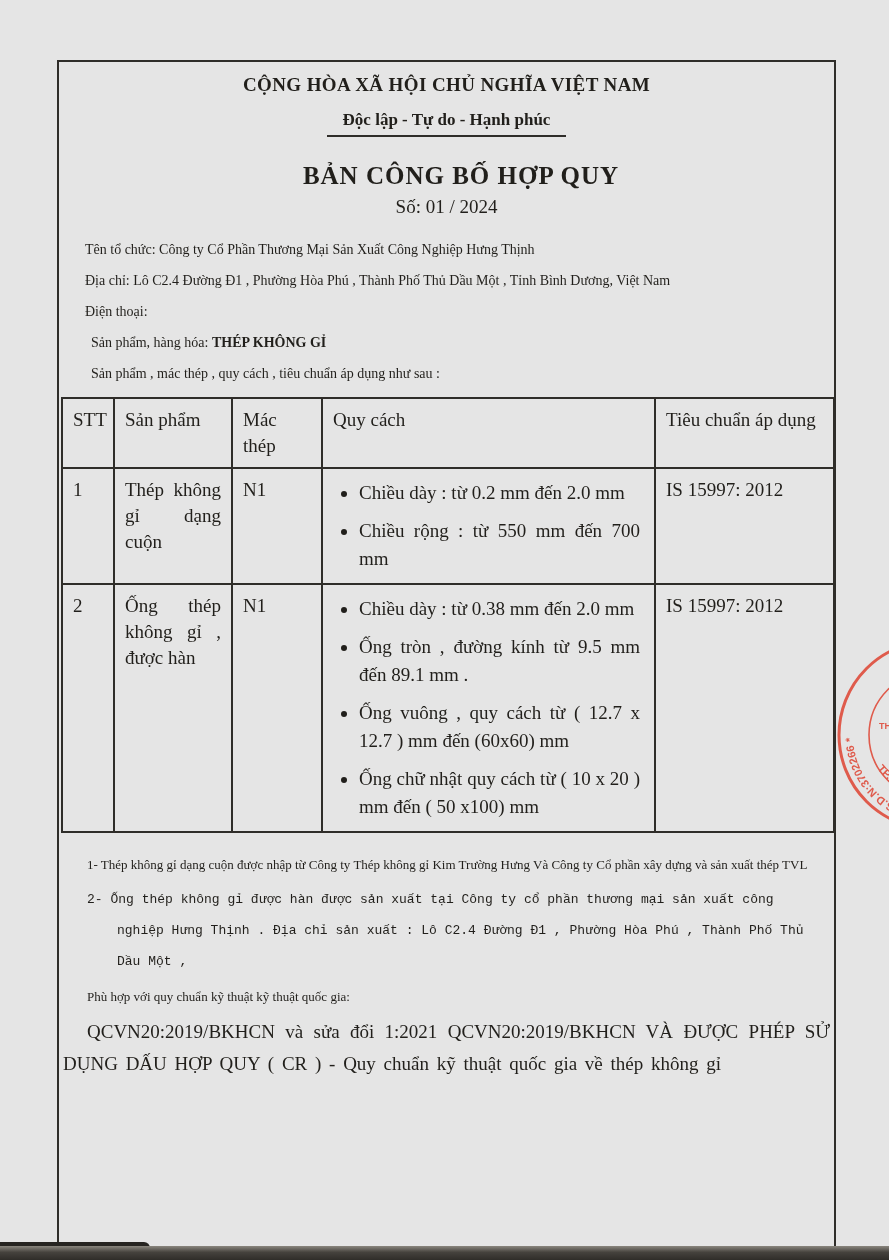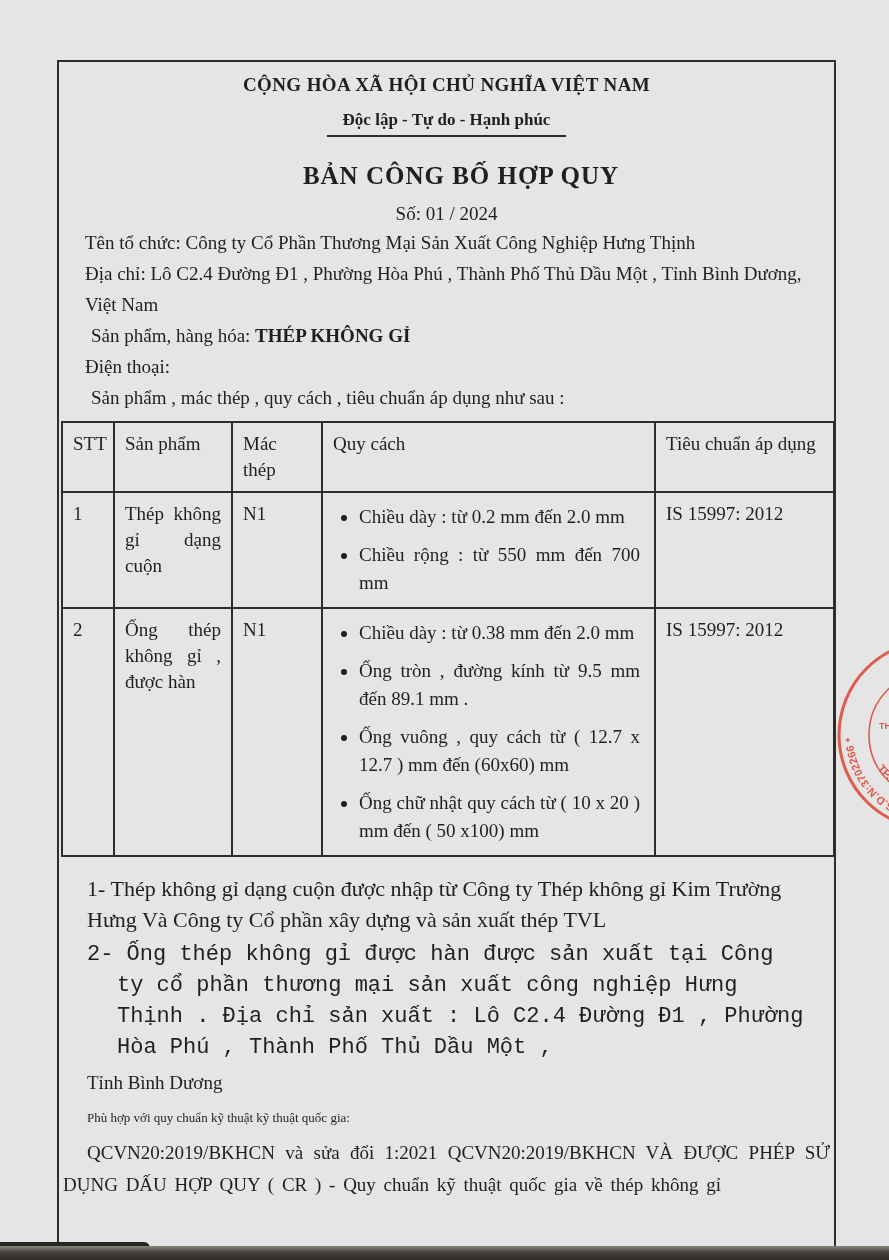--- a/index.html
+++ b/index.html
@@ -14,43 +14,43 @@
     padding-top:10px;
   }
   .center { text-align:center; }
   .national-title { font-size:19px; font-weight:bold; letter-spacing:0.4px; line-height:26px; }
   .motto-wrap { text-align:center; margin-top:10px; }
   .motto {
     display:inline-block; font-size:17px; font-weight:bold; line-height:24px;
     border-bottom:2px solid #2f2d29; padding:0 16px 3px 16px;
   }
   .doc-title { font-size:25px; font-weight:bold; letter-spacing:1px; margin-top:24px; line-height:30px;padding-left:29px; }
-  .doc-number { font-size:19px; margin-top:10px; line-height:26px; }
+  .doc-number { font-size:19px; margin-top:3px; line-height:26px; }
 
-  .body-text { font-size:19px; line-height:31px; }
+  .body-text { margin-top:14px; font-size:14px; line-height:31px; }
   .para { padding:0 30px 0 26px; }
   .para.indent2 { padding-left:32px; }
   .bold { font-weight:bold; }
 
   table.spec {
     border-collapse:collapse; width:772px; margin:8px 0 16px 2px;
     font-size:19px; table-layout:fixed;
   }
   table.spec th, table.spec td {
     border:2px solid #2f2d29; padding:8px 10px; vertical-align:top;
     text-align:left; font-weight:normal; line-height:26px;
   }
   col.c-stt { width:52px; } col.c-sp { width:118px; } col.c-mt { width:90px; }
   col.c-qc { width:333px; } col.c-tc { width:179px; }
   td.ctr, th.ctr { text-align:center; }
   ul.qc-list { margin:2px 0 2px 0; padding-left:26px; }
   ul.qc-list li { margin:0 0 10px 0; line-height:28px; text-align:justify; padding-right:4px; }
   ul.qc-list li:last-child { margin-bottom:0; }
 
-  .notes { margin-top:12px; font-size:22px; line-height:31px; padding:0 26px 0 28px; }
+  .notes { margin-top:12px; font-size:13px; line-height:31px; padding:0 26px 0 28px; }
   .note { margin-bottom:4px; }
   .note.hang { padding-left:30px; text-indent:-30px;font-family:Liberation Mono, monospace; }
   .province { padding-left:28px; font-size:19px; line-height:31px; margin-top:2px; }
   .conform-intro { padding-left:28px; font-size:13px; line-height:31px; margin-top:4px; }
   .conform-text {
     font-size:19px; line-height:32px; margin-top:4px;
     padding:0 4px 0 4px; text-indent:24px; text-align:justify;
     word-spacing:3px;
   }
 
@@ -76,22 +76,22 @@
     <div class="motto-wrap">
       <span class="motto">Độc lập - Tự do - Hạnh phúc</span>
     </div>
 
     <div class="center doc-title">BẢN CÔNG BỐ HỢP QUY</div>
     <div class="center doc-number">Số: 01 / 2024</div>
 
     <div class="body-text">
       <div class="para">Tên tổ chức: Công ty Cổ Phần Thương Mại Sản Xuất Công Nghiệp Hưng Thịnh</div>
       <div class="para">Địa chỉ: Lô C2.4 Đường Đ1 , Phường Hòa Phú , Thành Phố Thủ Dầu Một , Tỉnh Bình Dương, Việt Nam</div>
+      <div class="para">Điện thoại:</div>
       <div class="para indent2"><span>Sản phẩm, hàng hóa: </span><span class="bold">THÉP KHÔNG GỈ</span></div>
-      <div class="para">Điện thoại:</div>
       <div class="para indent2">Sản phẩm , mác thép , quy cách , tiêu chuẩn áp dụng như sau :</div>
     </div>
 
     <table class="spec">
       <colgroup>
         <col class="c-stt">
           <col class="c-sp">
           <col class="c-mt">
           <col class="c-qc">
           <col class="c-tc">
@@ -131,21 +131,20 @@
         <td>IS 15997: 2012</td>
       </tr>
     </tbody>
       </table>
 
     <div class="notes">
       <div class="note"><span>1-</span> <span>Thép không gỉ dạng cuộn được nhập từ Công ty Thép không gỉ Kim Trường Hưng Và Công ty Cổ phần xây dựng và sản xuất thép TVL</span></div>
       <div class="note hang"><span>2-</span> <span>Ống thép không gỉ được hàn được sản xuất tại Công ty cổ phần thương mại sản xuất công nghiệp Hưng Thịnh . Địa chỉ sản xuất : Lô C2.4 Đường Đ1 , Phường Hòa Phú , Thành Phố Thủ Dầu Một ,</span></div>
     </div>
 
-    <div class="province">Tỉnh Bình Dương</div>
     <div class="conform-intro">Phù hợp với quy chuẩn kỹ thuật kỹ thuật quốc gia:</div>
     <div class="conform-text">QCVN20:2019/BKHCN  và  sửa  đổi  1:2021  QCVN20:2019/BKHCN  VÀ  ĐƯỢC PHÉP SỬ DỤNG DẤU HỢP QUY ( CR ) -  Quy chuẩn kỹ thuật quốc gia về thép không gỉ</div>
 
   </div>
 
   <svg class="stamp-svg" viewBox="0 0 200 200">
     <defs>
       <path id="arcLeft" d="M 100,180 A 80,80 0 0 1 20,100 A 80,80 0 0 1 100,20" fill="none"></path>
       <path id="arcBottom" d="M 32,112 A 72,72 0 0 0 168,112" fill="none"></path>
     </defs>

